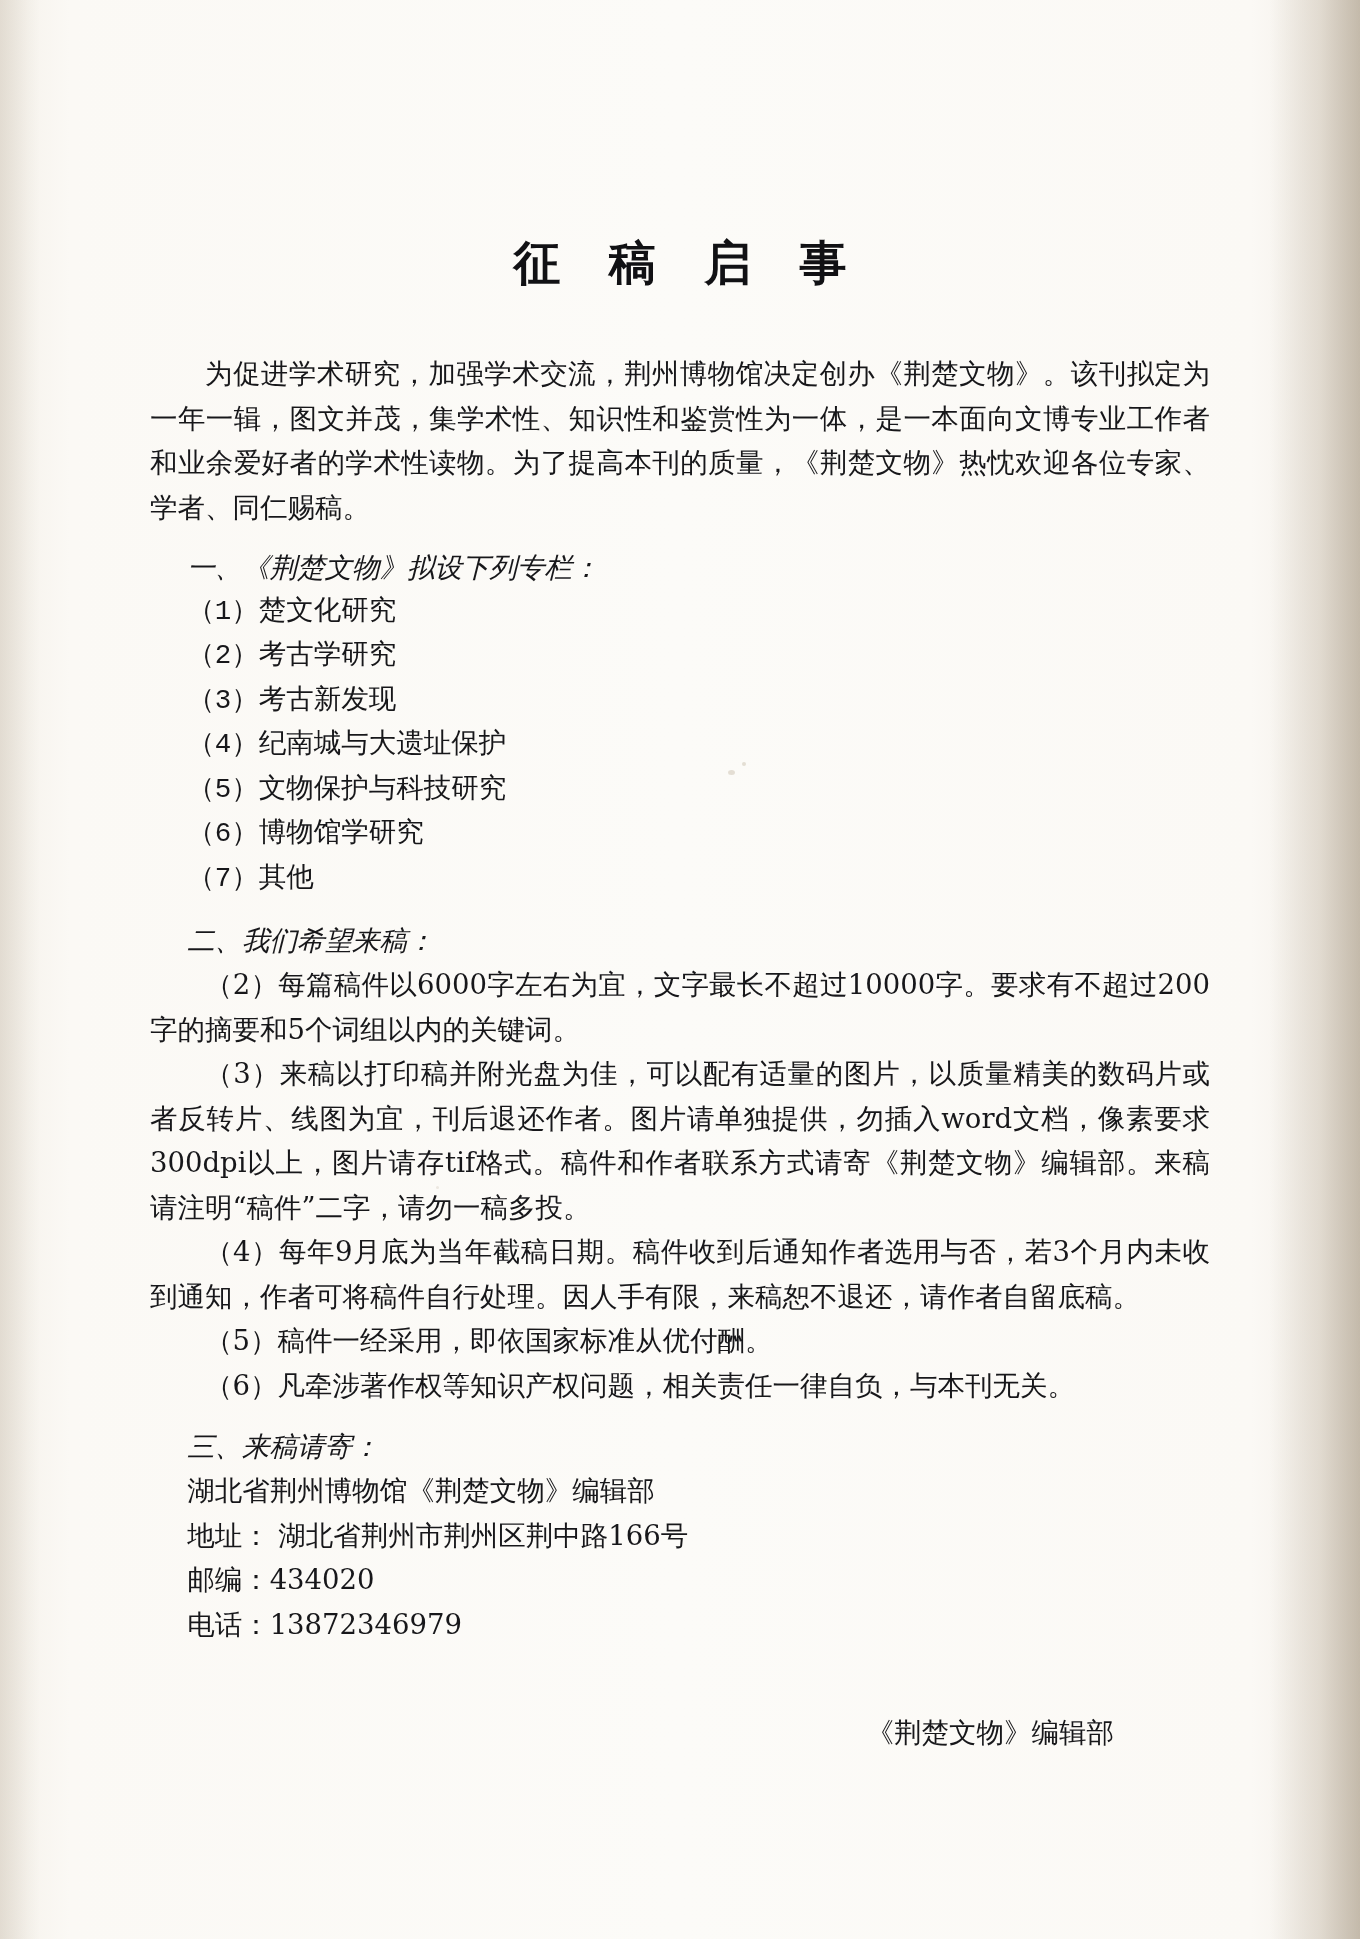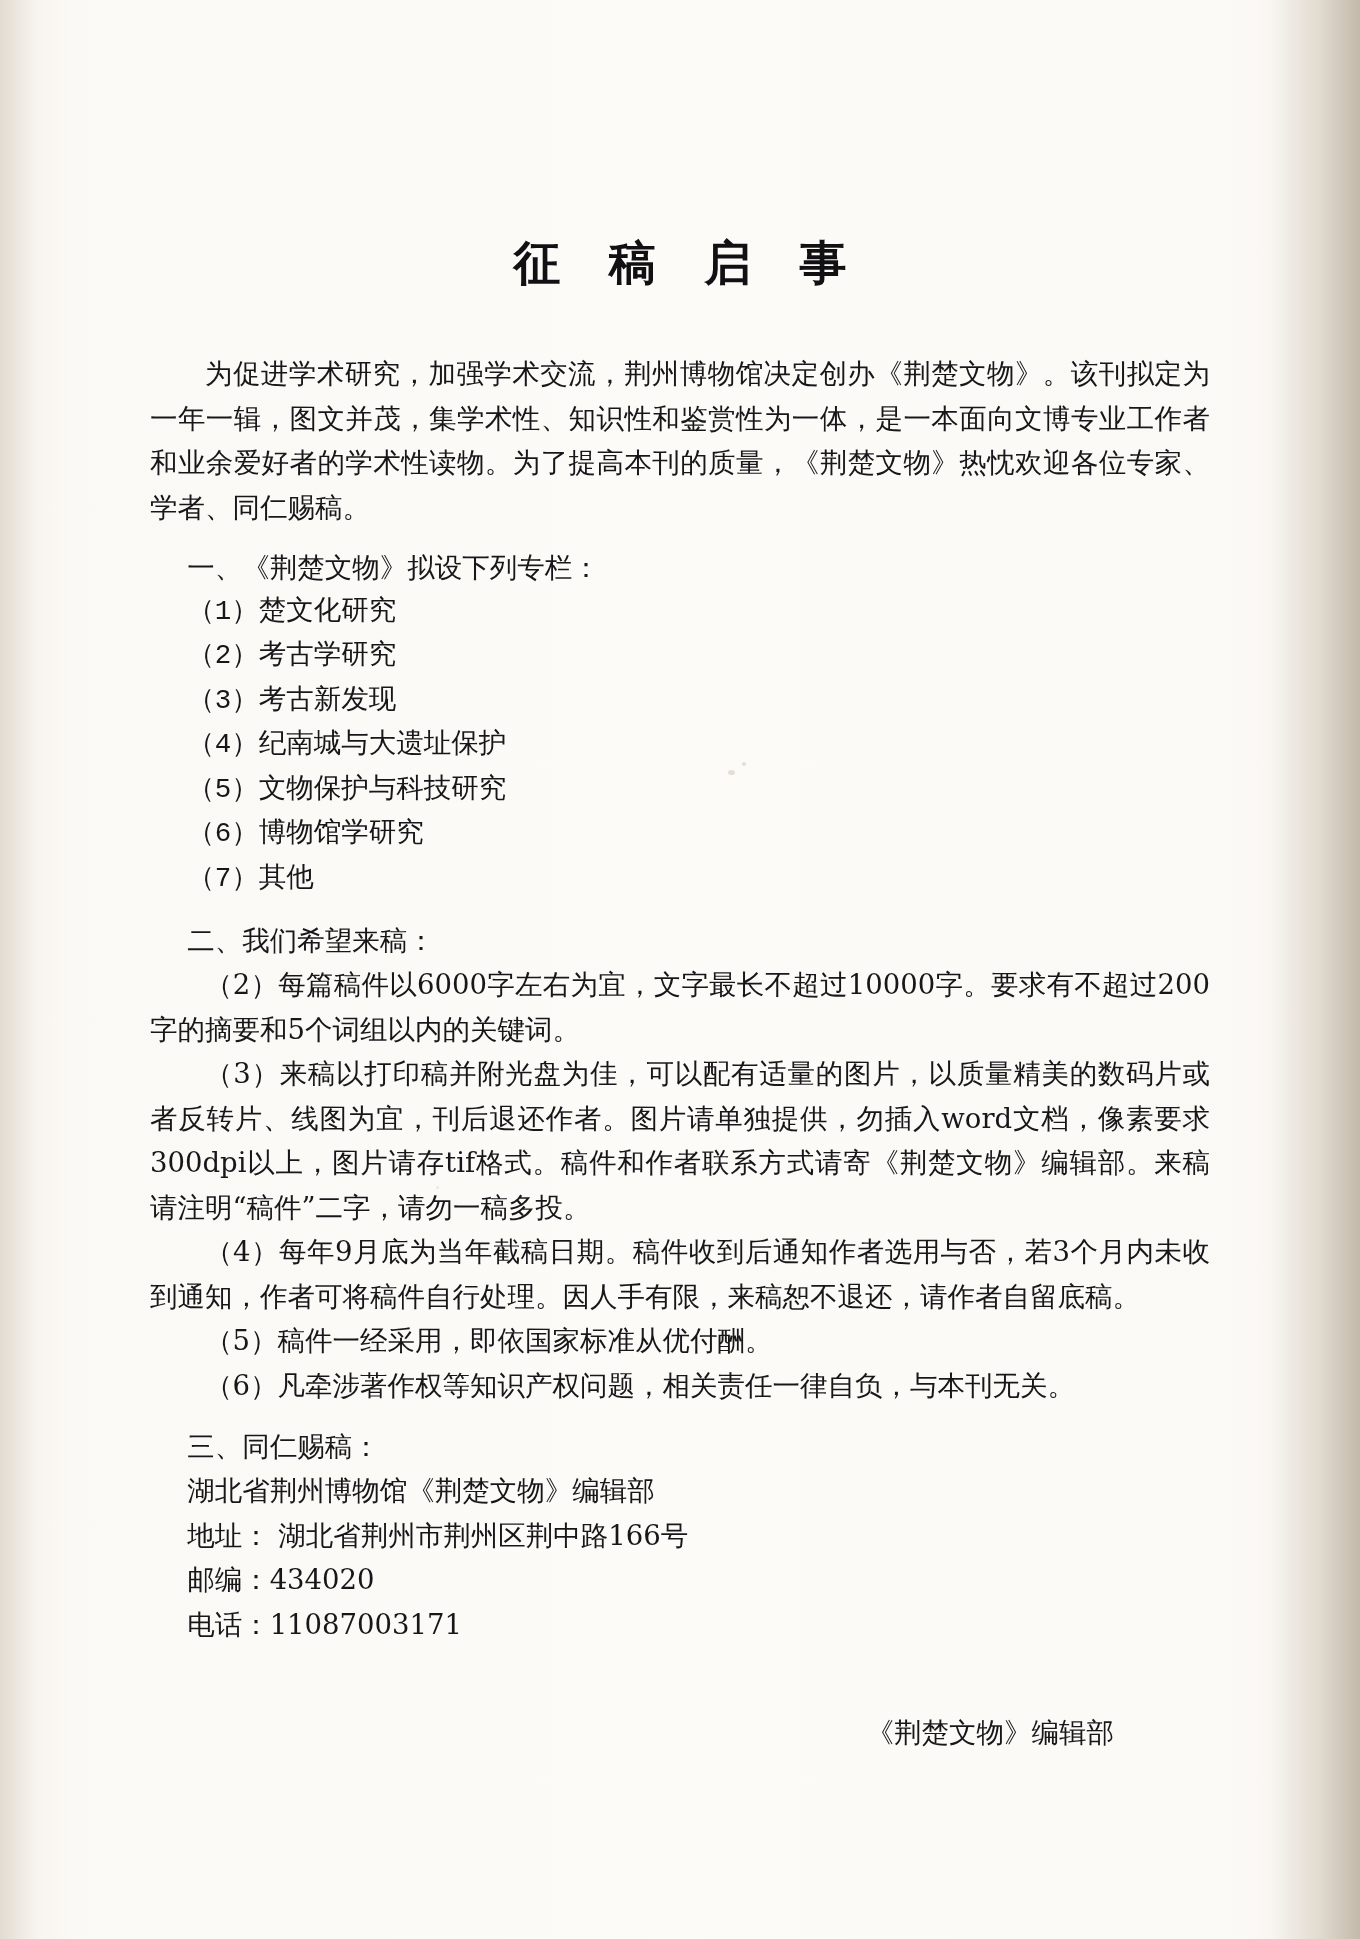--- a/index.html
+++ b/index.html
@@ -76,20 +76,21 @@
   }
 
   .para {
     text-indent: 2em;
     margin-bottom: 2px;
   }
 
   .section-head {
     text-indent: 1.35em;
     margin-top: 16px;
+    font-style: italic;
   }
 
   .list-item {
     text-indent: 1.35em;
     font-family: Liberation Mono, monospace;
   }
 
   .sub-para {
     text-indent: 2em;
   }
@@ -142,22 +143,22 @@
       <p class="list-item">（6）博物馆学研究</p>
       <p class="list-item">（7）其他</p>
 
       <p class="section-head">二、我们希望来稿：</p>
       <p class="sub-para">（2）每篇稿件以6000字左右为宜，文字最长不超过10000字。要求有不超过200字的摘要和5个词组以内的关键词。</p>
       <p class="sub-para">（3）来稿以打印稿并附光盘为佳，可以配有适量的图片，以质量精美的数码片或者反转片、线图为宜，刊后退还作者。图片请单独提供，勿插入word文档，像素要求300dpi以上，图片请存tif格式。稿件和作者联系方式请寄《荆楚文物》编辑部。来稿请注明“稿件”二字，请勿一稿多投。</p>
       <p class="sub-para">（4）每年9月底为当年截稿日期。稿件收到后通知作者选用与否，若3个月内未收到通知，作者可将稿件自行处理。因人手有限，来稿恕不退还，请作者自留底稿。</p>
       <p class="sub-para">（5）稿件一经采用，即依国家标准从优付酬。</p>
       <p class="sub-para">（6）凡牵涉著作权等知识产权问题，相关责任一律自负，与本刊无关。</p>
 
-      <p class="section-head">三、同仁赐稿：</p>
+      <p class="section-head">三、来稿请寄：</p>
       <p class="addr-line">湖北省荆州博物馆《荆楚文物》编辑部</p>
       <p class="addr-line">地址： 湖北省荆州市荆州区荆中路166号</p>
       <p class="addr-line">邮编：434020</p>
-      <p class="addr-line">电话：11087003171</p>
+      <p class="addr-line">电话：13872346979</p>
 
       <p class="signature">《荆楚文物》编辑部</p>
     </div>
   </div>
 </div>
 
 </body></html>

